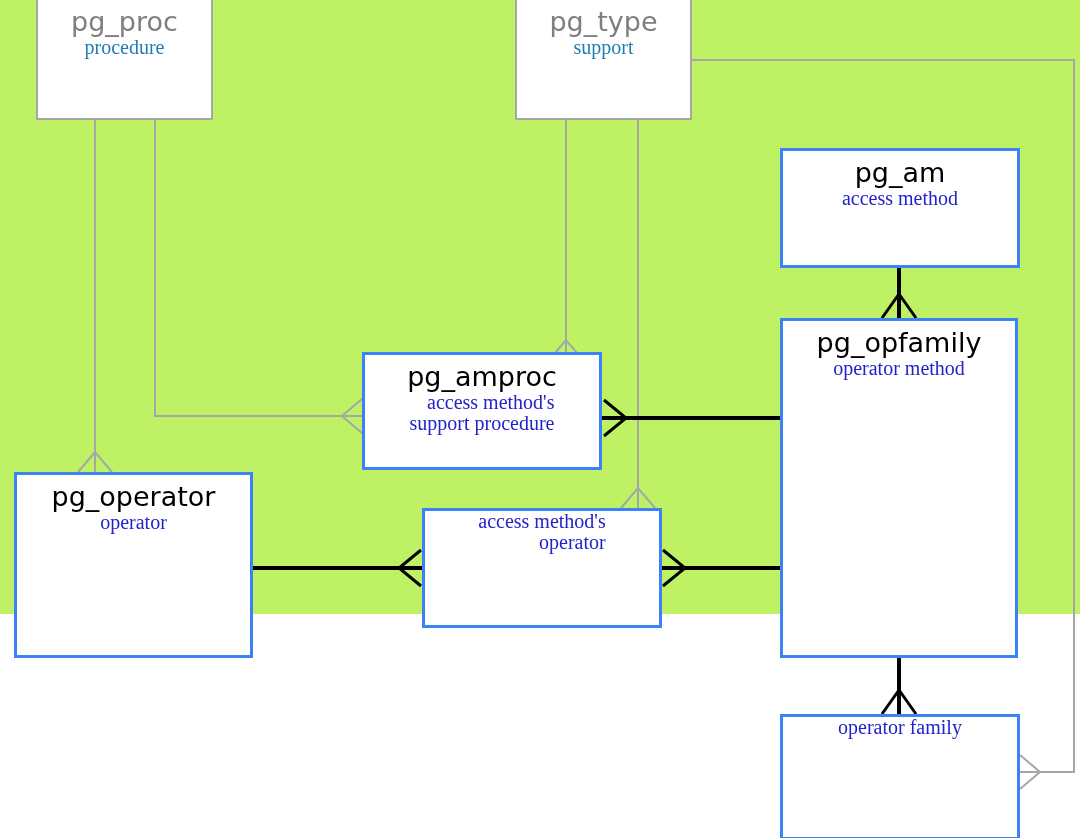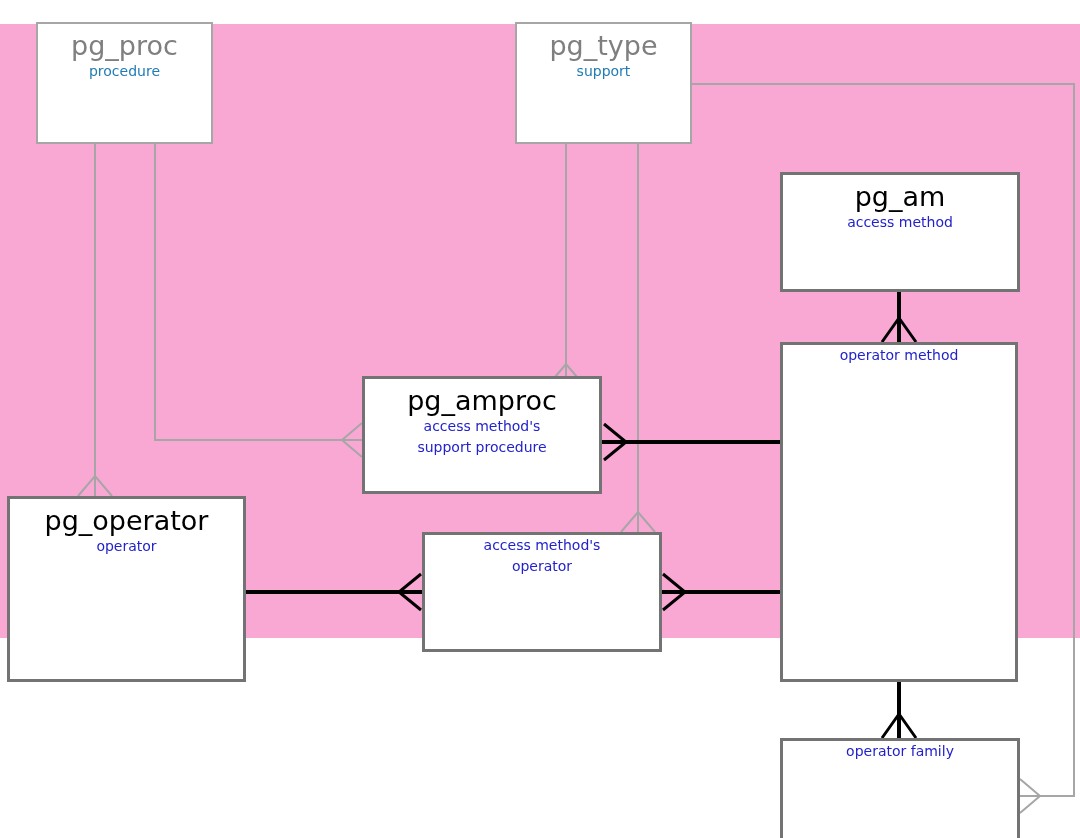--- a/index.html
+++ b/index.html
@@ -1,51 +1,52 @@
 <!DOCTYPE html>
 <html><head>
 <meta charset="utf-8">
 <style>
   html,body{margin:0;padding:0;background:#ffffff;}
   body{
     font-family:"DejaVu Sans","Liberation Sans",sans-serif;
     width:1080px;height:838px;overflow:hidden;
   }
-  #canvas{position:relative;width:1080px;height:614px;background:#f9a8d4;margin-top:24px;}
+  #canvas{position:relative;width:1080px;height:614px;background:#bef264;}
   #wires{position:absolute;left:0;top:0;width:1080px;height:838px;}
 
   .entity{
     position:absolute;
     background:#ffffff;
     box-sizing:border-box;
     display:flex;
     flex-direction:column;
     align-items:center;
     z-index:5;
   }
-  .entity.active{border:3px solid #737373;}
+  .entity.active{border:3px solid #3b82f6;}
   .entity.muted{border:2px solid #a6a6a6;}
 
   .ent-title{
     font-size:27px;
     line-height:30px;
     letter-spacing:0px;
     margin-top:7px;
     white-space:nowrap;
   }
   .entity.active .ent-title{color:#000000;}
   .entity.muted  .ent-title{color:#7f7f7f;}
 
   .ent-sub{
-    font-size:14px;
+    font-size:20px;
     line-height:21px;
     text-align:center;
     white-space:pre-line;
+    font-family:Liberation Serif, serif;
   }
-  .entity.active .ent-sub{color:#2222cc;}
+  .entity.active .ent-sub{color:#2222cc;text-align:right;}
   .entity.muted  .ent-sub{color:#1f7cb4;}
 </style>
 </head>
 <body>
 
 <div id="canvas">
 
   <svg id="wires" viewBox="0 0 1080 838" xmlns="http://www.w3.org/2000/svg">
 
     <g>
@@ -119,30 +120,31 @@
     <div class="ent-title">pg_type</div>
     <div class="ent-sub">support</div>
   </div>
 
   <div class="entity active" style="left:780px;top:148px;width:240px;height:120px;">
     <div class="ent-title">pg_am</div>
     <div class="ent-sub">access method</div>
   </div>
 
   <div class="entity active" style="left:780px;top:318px;width:238px;height:340px;">
+    <div class="ent-title">pg_opfamily</div>
     <div class="ent-sub">operator method</div>
   </div>
 
   <div class="entity active" style="left:362px;top:352px;width:240px;height:118px;">
     <div class="ent-title">pg_amproc</div>
     <div class="ent-sub">access method's
 support procedure</div>
   </div>
 
-  <div class="entity active" style="left:7px;top:472px;width:239px;height:186px;">
+  <div class="entity active" style="left:14px;top:472px;width:239px;height:186px;">
     <div class="ent-title">pg_operator</div>
     <div class="ent-sub">operator</div>
   </div>
 
   <div class="entity active" style="left:422px;top:508px;width:240px;height:120px;">
     <div class="ent-sub">access method's
 operator</div>
   </div>
 
   <div class="entity active" style="left:780px;top:714px;width:240px;height:126px;">

